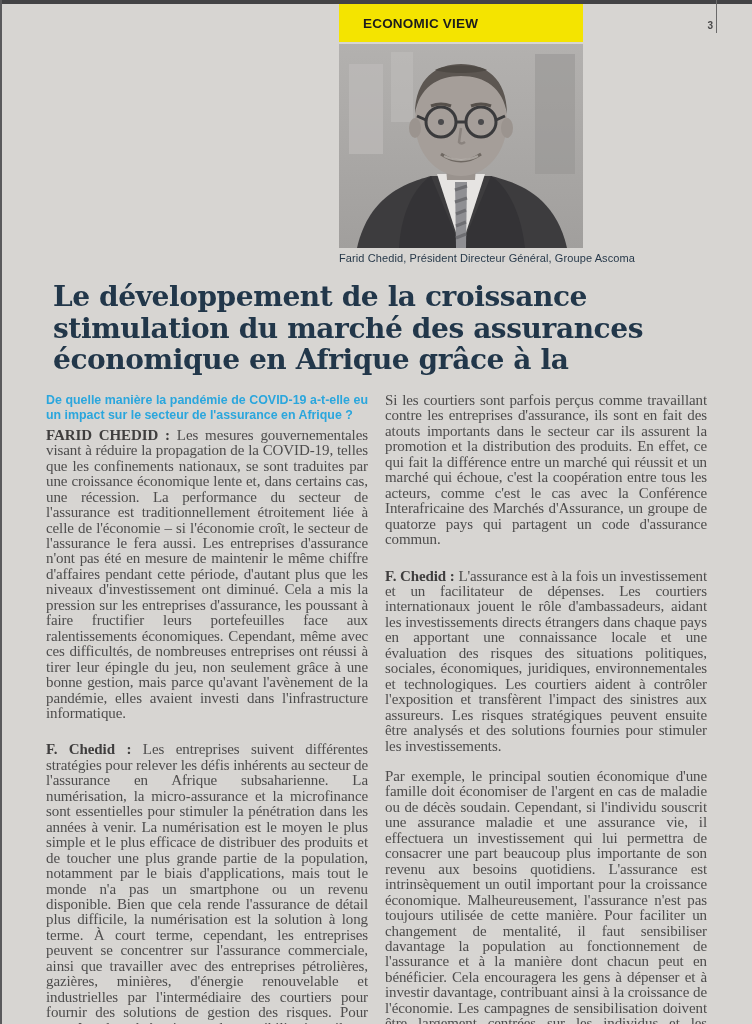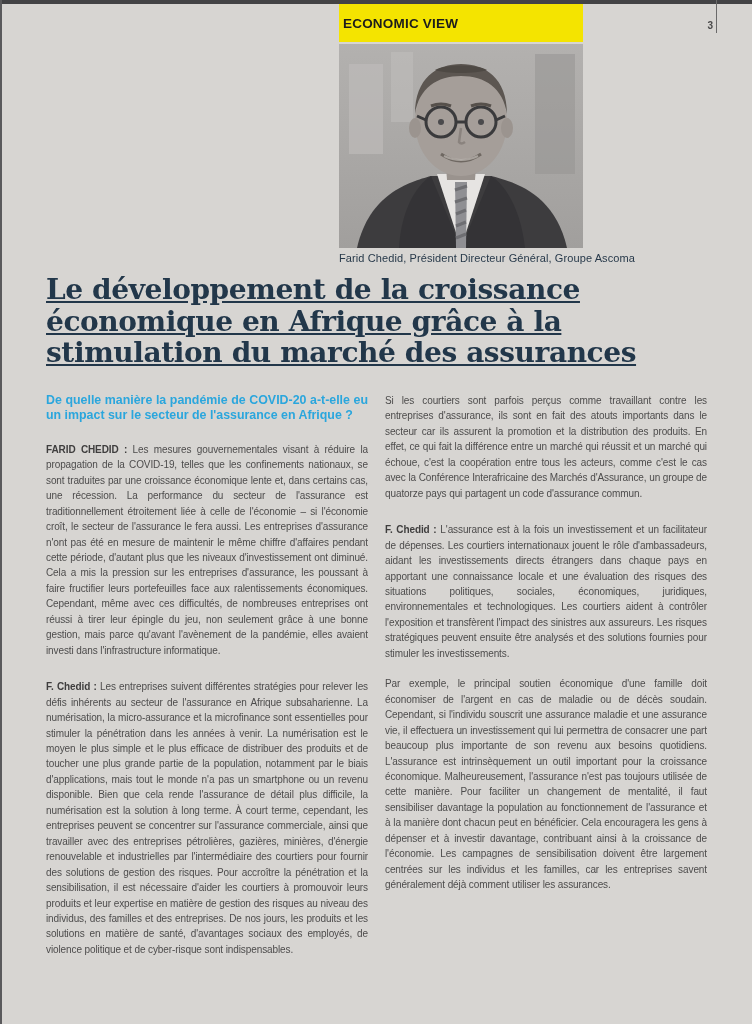--- a/index.html
+++ b/index.html
@@ -17,21 +17,21 @@
   .scan-edge-left{
     position:absolute;top:0;left:0;width:2px;height:1024px;
     background:#5a5a5c;
   }
   .tag-band{
     position:absolute;left:339px;top:4px;width:244px;height:38px;
     background:#f4e400;
     display:flex;align-items:center;
   }
   .tag-band .tag-text{
-    padding-left:4px;
+    padding-left:24px;
     font-size:13.5px;font-weight:700;color:#1c1c1c;
     letter-spacing:0.2px;
   }
   .folio{
     position:absolute;top:20px;left:695px;width:18px;
     text-align:right;
     font-size:10px;font-weight:700;color:#4a4a4a;
   }
   .folio-rule{
     position:absolute;top:0;left:716px;width:1px;height:33px;
@@ -58,26 +58,27 @@
     display:flex;gap:17px;
   }
   .col{width:322px;}
   .q{
     margin:0 0 2px 0;
     font-size:12.4px;font-weight:700;color:#2aa6dd;
     line-height:15.4px;text-align:justify;
   }
   .body-p{
     margin:0 0 15px 0;
-    font-size:10px;color:#4d4c4c;
+    font-size:15px;color:#4d4c4c;
     line-height:15.45px;text-align:justify;
     letter-spacing:-0.1px;
+    font-family:Liberation Serif, serif;
   }
   .body-p .lead{font-weight:700;color:#3f3e3e;}
-  .q + .body-p{margin-top:18px;}
+  .q + .body-p{margin-top:4px;}
   .spacer-block{height:6px;}
 </style>
 </head>
 <body>
 
 <div class="page">
 
   <div class="scan-edge-top"></div>
   <div class="scan-edge-left"></div>
 
@@ -130,30 +131,30 @@
       <path d="M92 62 Q 102 58 112 62 M132 62 Q 142 58 152 62" stroke="#56504b" stroke-width="3" fill="none"></path>
 
       <path d="M122 84 L 120 98 Q 122 101 126 98" stroke="#8a837e" stroke-width="2.5" fill="none"></path>
       <path d="M102 110 Q 122 124 142 110" stroke="#6f6862" stroke-width="3" fill="none"></path>
       <path d="M105 112 Q 122 120 139 112" stroke="#cfc9c4" stroke-width="2" fill="none" opacity="0.6"></path>
     </svg>
   </div>
 
   <div class="caption">Farid Chedid, Président Directeur Général, Groupe Ascoma</div>
 
-  <h1 class="headline" style="margin:0;text-decoration:underline;">
+  <h1 class="headline" style="margin:7px;">
     <span>Le développement de la croissance</span>
+    <span>stimulation du marché des assurances</span>
     <span>économique en Afrique grâce à la</span>
-    <span>stimulation du marché des assurances</span>
   </h1>
 
   <div class="columns">
 
     <div class="col">
-      <p class="q">De quelle manière la pandémie de COVID-20 a-t-elle eu un impact sur le secteur de l'assurance en Afrique ?</p>
+      <p class="q">De quelle manière la pandémie de COVID-19 a-t-elle eu un impact sur le secteur de l'assurance en Afrique ?</p>
       <p class="body-p"><span class="lead">FARID CHEDID :</span><span> Les mesures gouvernementales visant à réduire la propagation de la COVID-19, telles que les confinements nationaux, se sont traduites par une croissance économique lente et, dans certains cas, une récession. La performance du secteur de l'assurance est traditionnellement étroitement liée à celle de l'économie – si l'économie croît, le secteur de l'assurance le fera aussi. Les entreprises d'assurance n'ont pas été en mesure de maintenir le même chiffre d'affaires pendant cette période, d'autant plus que les niveaux d'investissement ont diminué. Cela a mis la pression sur les entreprises d'assurance, les poussant à faire fructifier leurs portefeuilles face aux ralentissements économiques. Cependant, même avec ces difficultés, de nombreuses entreprises ont réussi à tirer leur épingle du jeu, non seulement grâce à une bonne gestion, mais parce qu'avant l'avènement de la pandémie, elles avaient investi dans l'infrastructure informatique.</span></p>
       <div class="spacer-block"></div>
       <p class="body-p"><span class="lead">F. Chedid :</span><span> Les entreprises suivent différentes stratégies pour relever les défis inhérents au secteur de l'assurance en Afrique subsaharienne. La numérisation, la micro-assurance et la microfinance sont essentielles pour stimuler la pénétration dans les années à venir. La numérisation est le moyen le plus simple et le plus efficace de distribuer des produits et de toucher une plus grande partie de la population, notamment par le biais d'applications, mais tout le monde n'a pas un smartphone ou un revenu disponible. Bien que cela rende l'assurance de détail plus difficile, la numérisation est la solution à long terme. À court terme, cependant, les entreprises peuvent se concentrer sur l'assurance commerciale, ainsi que travailler avec des entreprises pétrolières, gazières, minières, d'énergie renouvelable et industrielles par l'intermédiaire des courtiers pour fournir des solutions de gestion des risques. Pour accroître la pénétration et la sensibilisation, il est nécessaire d'aider les courtiers à promouvoir leurs produits et leur expertise en matière de gestion des risques au niveau des individus, des familles et des entreprises. De nos jours, les produits et les solutions en matière de santé, d'avantages sociaux des employés, de violence politique et de cyber-risque sont indispensables.</span></p>
     </div>
 
     <div class="col">
       <p class="body-p">Si les courtiers sont parfois perçus comme travaillant contre les entreprises d'assurance, ils sont en fait des atouts importants dans le secteur car ils assurent la promotion et la distribution des produits. En effet, ce qui fait la différence entre un marché qui réussit et un marché qui échoue, c'est la coopération entre tous les acteurs, comme c'est le cas avec la Conférence Interafricaine des Marchés d'Assurance, un groupe de quatorze pays qui partagent un code d'assurance commun.</p>
       <div class="spacer-block"></div>
       <p class="body-p"><span class="lead">F. Chedid :</span><span> L'assurance est à la fois un investissement et un facilitateur de dépenses. Les courtiers internationaux jouent le rôle d'ambassadeurs, aidant les investissements directs étrangers dans chaque pays en apportant une connaissance locale et une évaluation des risques des situations politiques, sociales, économiques, juridiques, environnementales et technologiques. Les courtiers aident à contrôler l'exposition et transfèrent l'impact des sinistres aux assureurs. Les risques stratégiques peuvent ensuite être analysés et des solutions fournies pour stimuler les investissements.</span></p>
       <p class="body-p">Par exemple, le principal soutien économique d'une famille doit économiser de l'argent en cas de maladie ou de décès soudain. Cependant, si l'individu souscrit une assurance maladie et une assurance vie, il effectuera un investissement qui lui permettra de consacrer une part beaucoup plus importante de son revenu aux besoins quotidiens. L'assurance est intrinsèquement un outil important pour la croissance économique. Malheureusement, l'assurance n'est pas toujours utilisée de cette manière. Pour faciliter un changement de mentalité, il faut sensibiliser davantage la population au fonctionnement de l'assurance et à la manière dont chacun peut en bénéficier. Cela encouragera les gens à dépenser et à investir davantage, contribuant ainsi à la croissance de l'économie. Les campagnes de sensibilisation doivent être largement centrées sur les individus et les familles, car les entreprises savent généralement déjà comment utiliser les assurances.</p>

